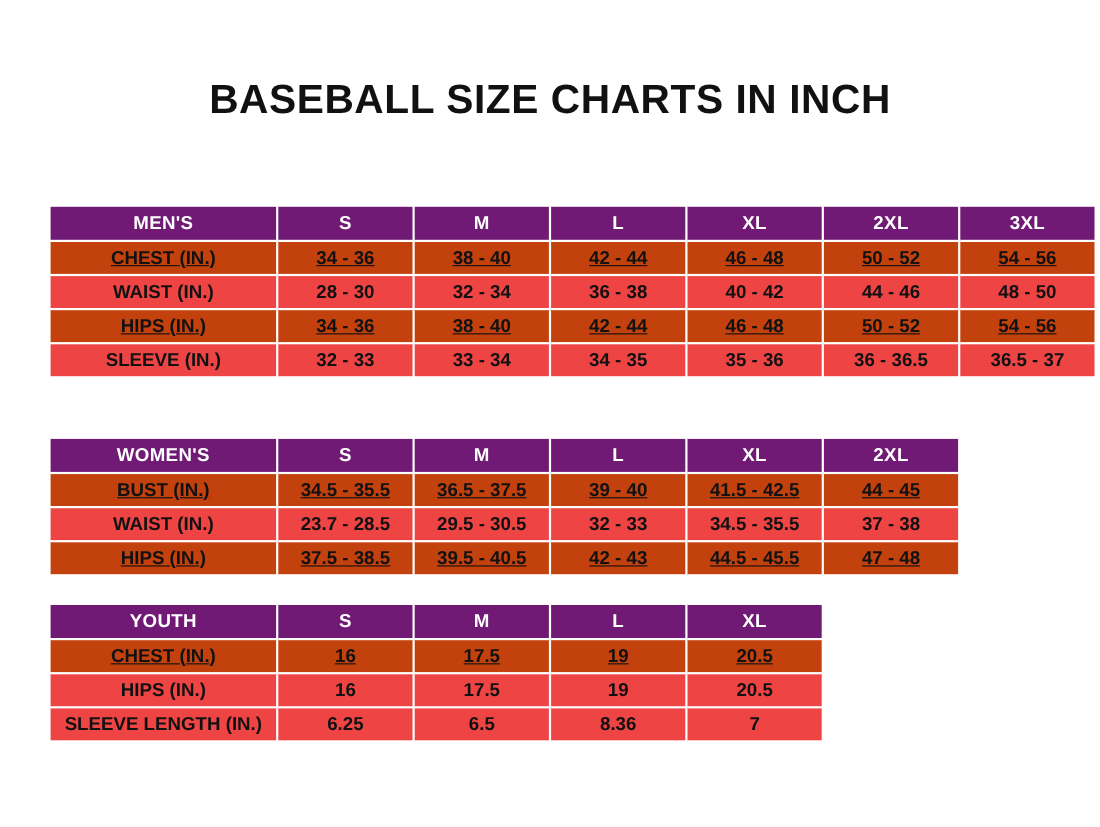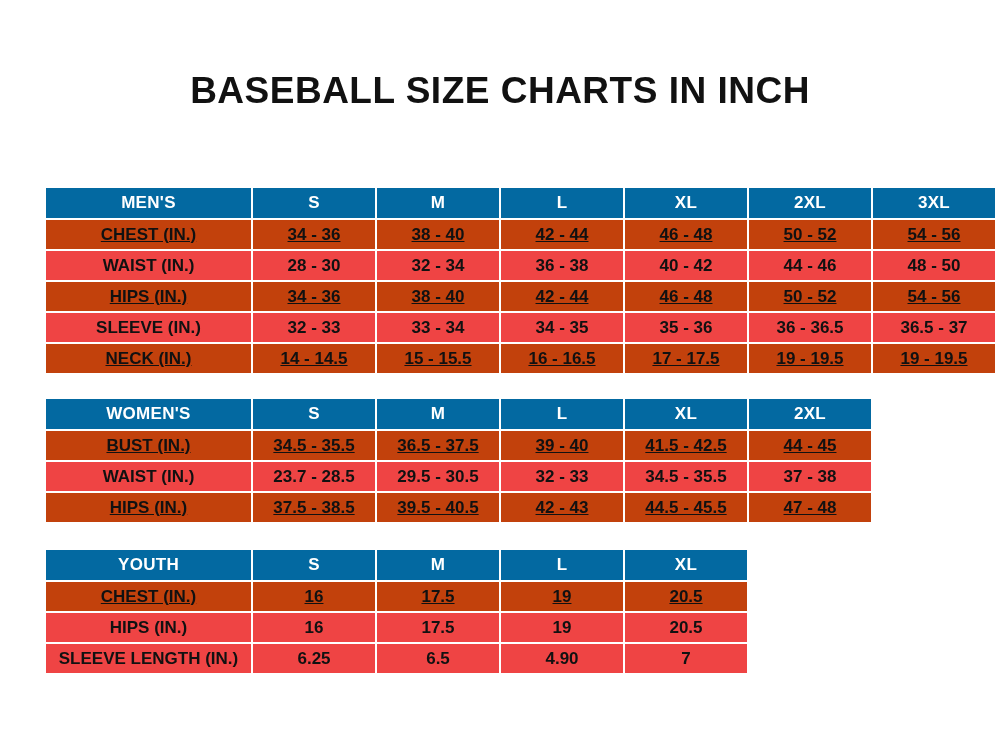--- a/index.html
+++ b/index.html
@@ -48,21 +48,21 @@
     vertical-align: middle;
     font-weight: bold;
     font-size: 17px;
     color: #111111;
     padding: 0;
     height: 31px;
     box-sizing: border-box;
     white-space: nowrap;
   }
   thead th {
-    background: #0369a1;
+    background: #701a75;
     color: #ffffff;
     height: 32px;
     font-size: 17px;
     letter-spacing: 0.3px;
   }
   tbody tr.odd td {
     background: #c2410c;
     text-decoration: underline;
   }
   tbody tr.even td {
@@ -132,29 +132,20 @@
         </tr>
         <tr class="even">
           <td class="c0 rowlabel">SLEEVE (IN.)</td>
           <td class="cN">32 - 33</td>
           <td class="cN">33 - 34</td>
           <td class="cN">34 - 35</td>
           <td class="cN">35 - 36</td>
           <td class="cN">36 - 36.5</td>
           <td class="cN">36.5 - 37</td>
         </tr>
-        <tr class="odd">
-          <td class="c0 rowlabel">NECK (IN.)</td>
-          <td class="cN">14 - 14.5</td>
-          <td class="cN">15 - 15.5</td>
-          <td class="cN">16 - 16.5</td>
-          <td class="cN">17 - 17.5</td>
-          <td class="cN">19 - 19.5</td>
-          <td class="cN">19 - 19.5</td>
-        </tr>
       </tbody>
     </table>
   </div>
 
   <div class="chart-block" id="block-womens">
     <table id="tbl-womens">
       <thead>
         <tr>
           <th class="c0 rowlabel">WOMEN'S</th>
           <th class="cN">S</th>
@@ -216,20 +207,20 @@
           <td class="c0 rowlabel">HIPS (IN.)</td>
           <td class="cN">16</td>
           <td class="cN">17.5</td>
           <td class="cN">19</td>
           <td class="cN">20.5</td>
         </tr>
         <tr class="even">
           <td class="c0 rowlabel">SLEEVE LENGTH (IN.)</td>
           <td class="cN">6.25</td>
           <td class="cN">6.5</td>
-          <td class="cN">4.90</td>
+          <td class="cN">8.36</td>
           <td class="cN">7</td>
         </tr>
       </tbody>
     </table>
   </div>
 
 </div>
 
 </body></html>

